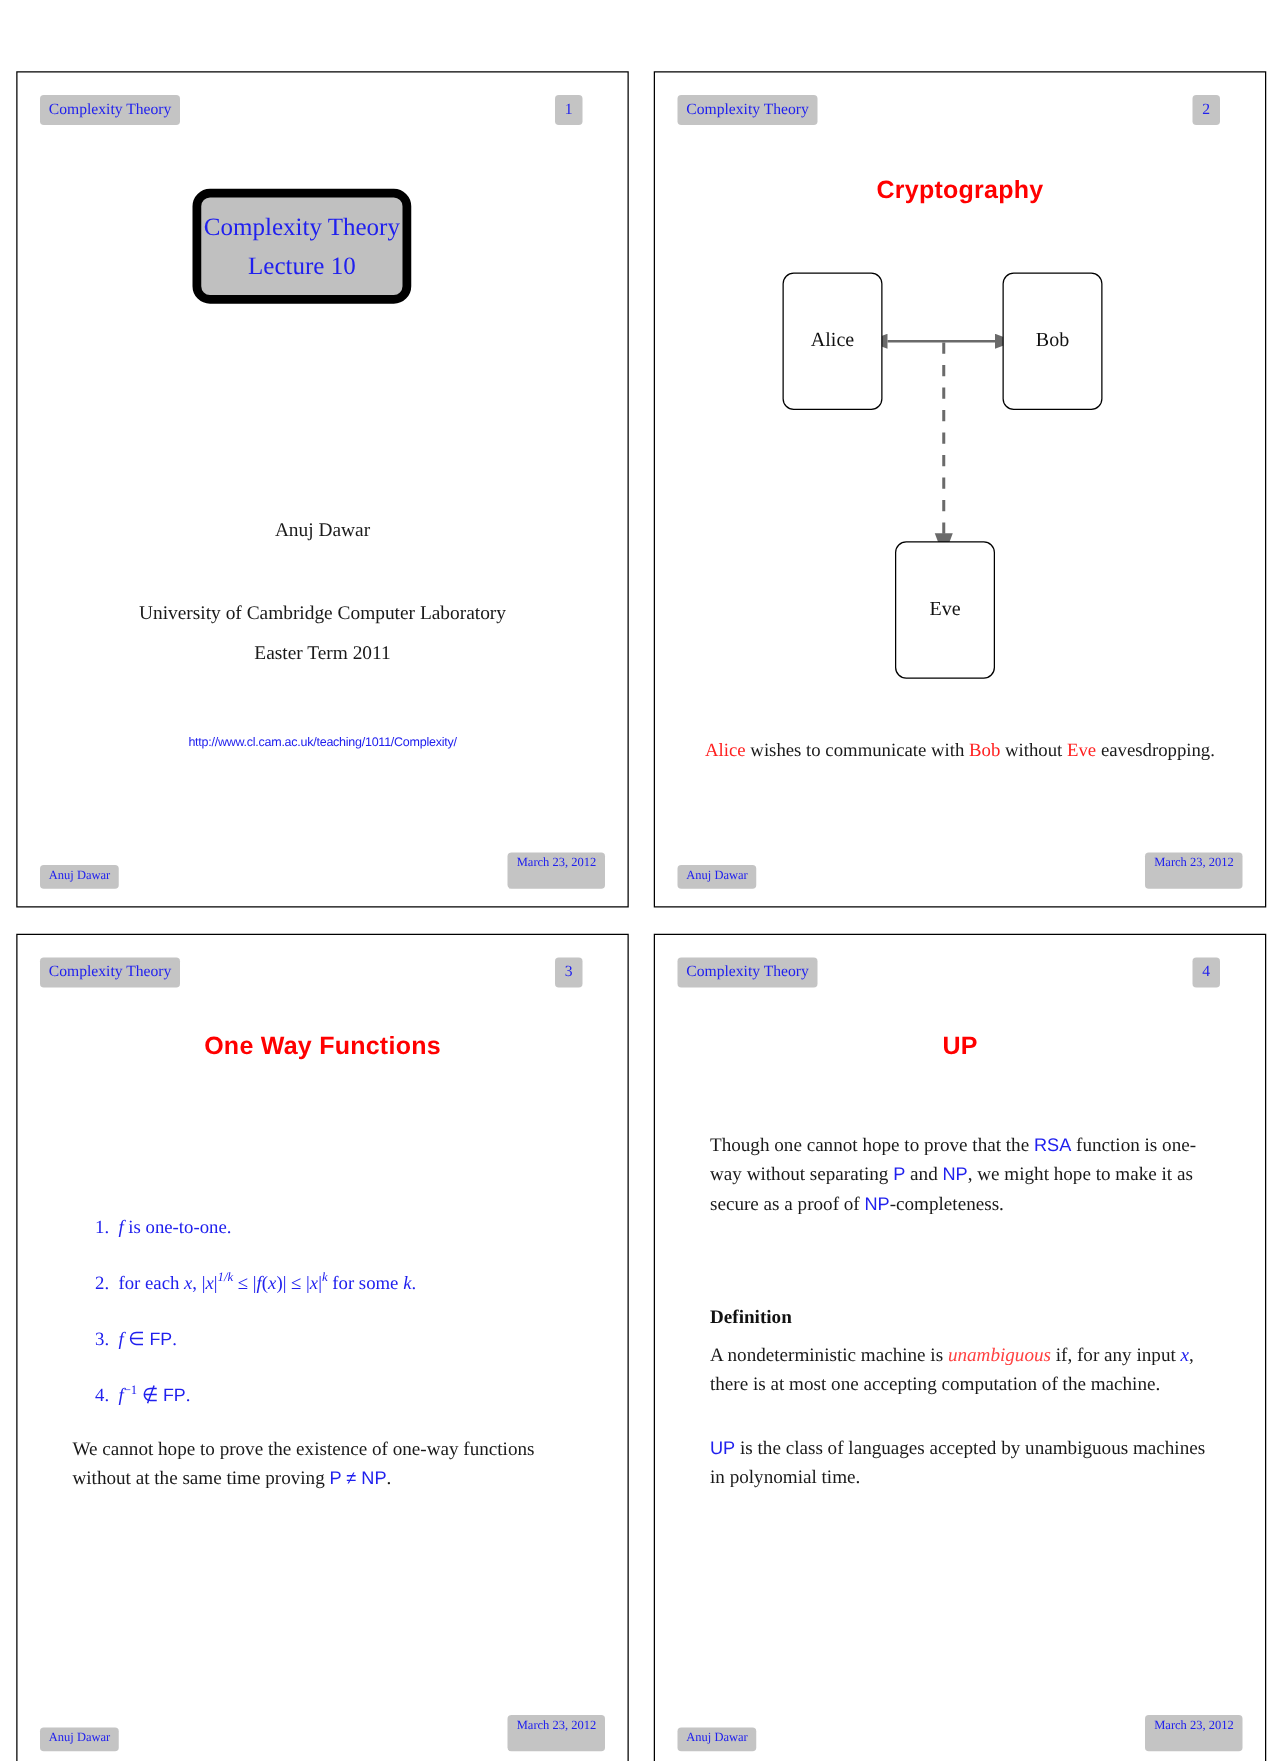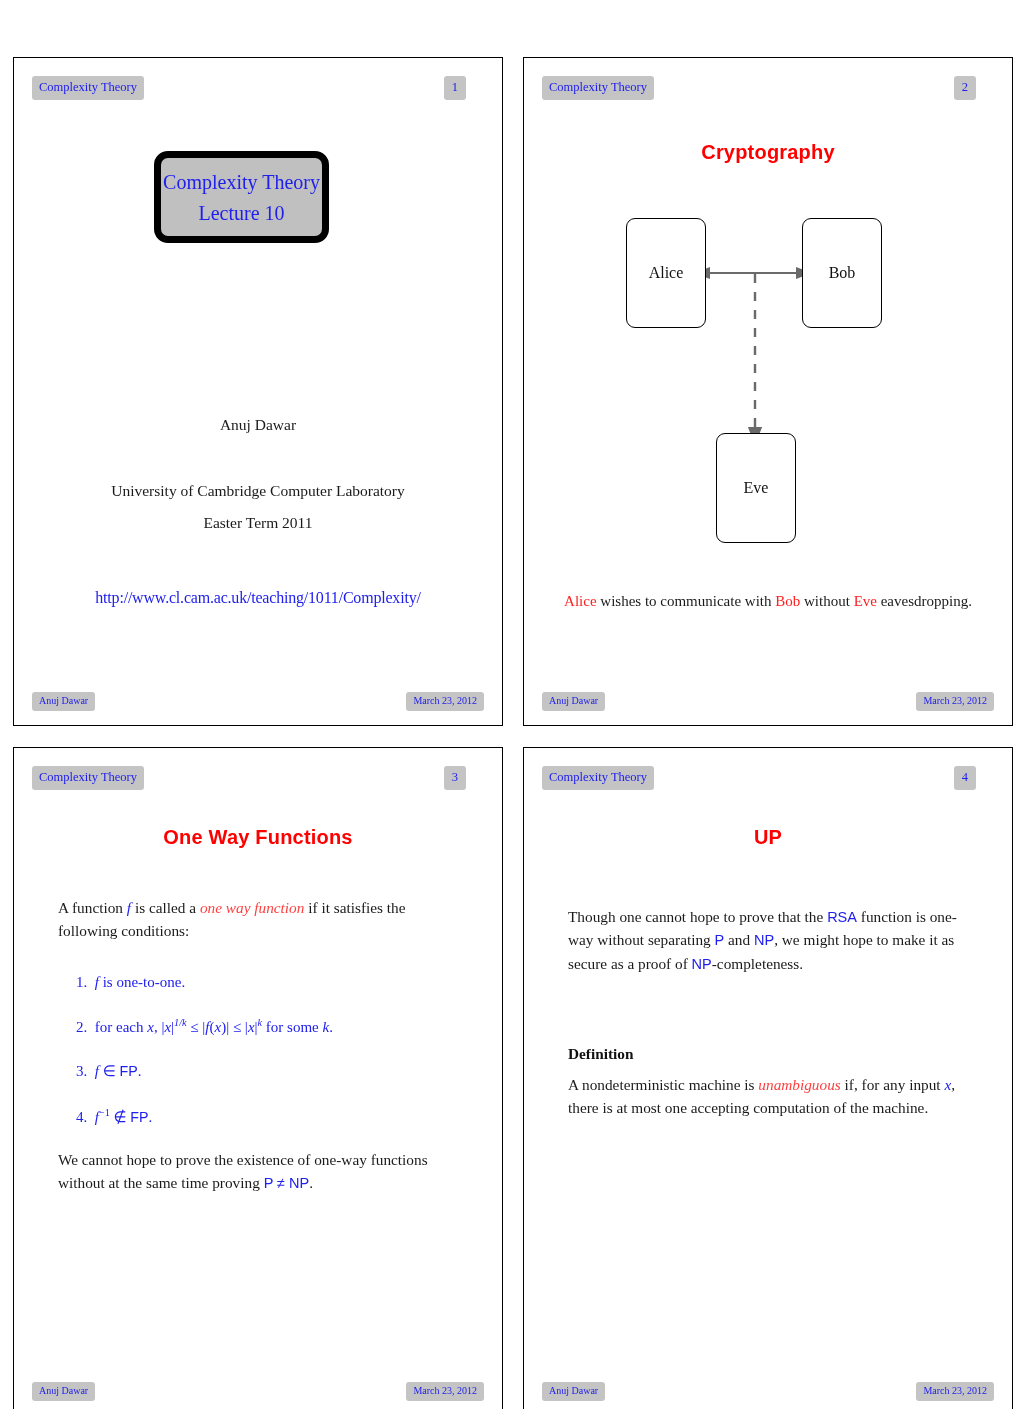--- a/index.html
+++ b/index.html
@@ -62,21 +62,21 @@
   .ftr-author {
     left: 18px;
     bottom: 14px;
     font-size: 10px;
     padding: 4px 7px 5px 7px;
   }
   .ftr-date {
     right: 18px;
     bottom: 14px;
     font-size: 10px;
-    padding: 4px 7px 5px 7px;
+    padding: 4px 7px 15px 7px;
   }
 
   
   .body {
     position: absolute;
     left: 0;
     top: 0;
     width: 100%;
     height: 100%;
   }
@@ -111,22 +111,22 @@
     width: 100%;
     text-align: center;
     font-size: 15.5px;
     color: #1a1a1a;
   }
   .l-author  { top: 358px; }
   .l-univ    { top: 424px; }
   .l-term    { top: 456px; }
   .l-url {
     top: 531px;
-    font-family: Liberation Serif, serif;
-    font-size: 16px;
+    font-family: Liberation Sans, sans-serif;
+    font-size: 10px;
     color: #2020ee;
     letter-spacing: -0.2px;
   }
 
   
   .slide-heading {
     position: absolute;
     left: 0;
     width: 100%;
     text-align: center;
@@ -286,21 +286,20 @@
     <div class="badge ftr-date">March 23, 2012</div>
   </div>
 
   <div class="slide s3">
     <div class="badge hdr-title">Complexity Theory</div>
     <div class="badge hdr-page">3</div>
 
     <div class="body">
       <div class="slide-heading sh-owf">One Way Functions</div>
 
-      <div class="txt" style="top:148px;"><span>A function </span><span class="blue-math">f</span><span> is called a </span><span class="ital-red">one way function</span><span> if it satisfies the following conditions:</span></div>
 
       <div class="numlist" style="top:226px;">
         <div class="li" style="top:0px;">1.&nbsp; <i>f</i> is one-to-one.</div>
         <div class="li" style="top:43px;">2.&nbsp; for each <i>x</i>, |<i>x</i>|<span class="frac-sup">1/k</span> ≤ |<i>f</i>(<i>x</i>)| ≤ |<i>x</i>|<span class="frac-sup">k</span> for some <i>k</i>.</div>
         <div class="li" style="top:88px;text-align:right;">3.&nbsp; <i>f</i> ∈ <span class="sans-blue">FP</span>.</div>
         <div class="li" style="top:133px;">4.&nbsp; <i>f</i><span class="sup">−1</span> ∉ <span class="sans-blue">FP</span>.</div>
       </div>
 
       <div class="txt" style="top:400px;"><span>We cannot hope to prove the existence of one-way functions without at the same time proving </span><span class="sans-blue">P ≠ NP</span><span>.</span></div>
 
@@ -318,19 +317,20 @@
 
     <div class="body">
       <div class="slide-heading sh-up">UP</div>
 
       <div class="txt" style="top:157px;"><span>Though one cannot hope to prove that the </span><span class="sans-blue">RSA</span><span> function is one-way without separating </span><span class="sans-blue">P</span><span> and </span><span class="sans-blue">NP</span><span>, we might hope to make it as secure as a proof of </span><span class="sans-blue">NP</span><span>-completeness.</span></div>
 
       <div class="defn-head" style="top:297px;">Definition</div>
 
       <div class="txt" style="top:325px;"><span>A nondeterministic machine is </span><span class="ital-red">unambiguous</span><span> if, for any input </span><span class="blue-math">x</span><span>, there is at most one accepting computation of the machine.</span></div>
 
+      <div class="txt" style="top:399px;"><span class="sans-blue">UP</span><span> is the class of languages accepted by unambiguous machines in polynomial time.</span></div>
     </div>
 
     <div class="badge ftr-author">Anuj Dawar</div>
     <div class="badge ftr-date">March 23, 2012</div>
   </div>
 
 </div>
 
 </body></html>

